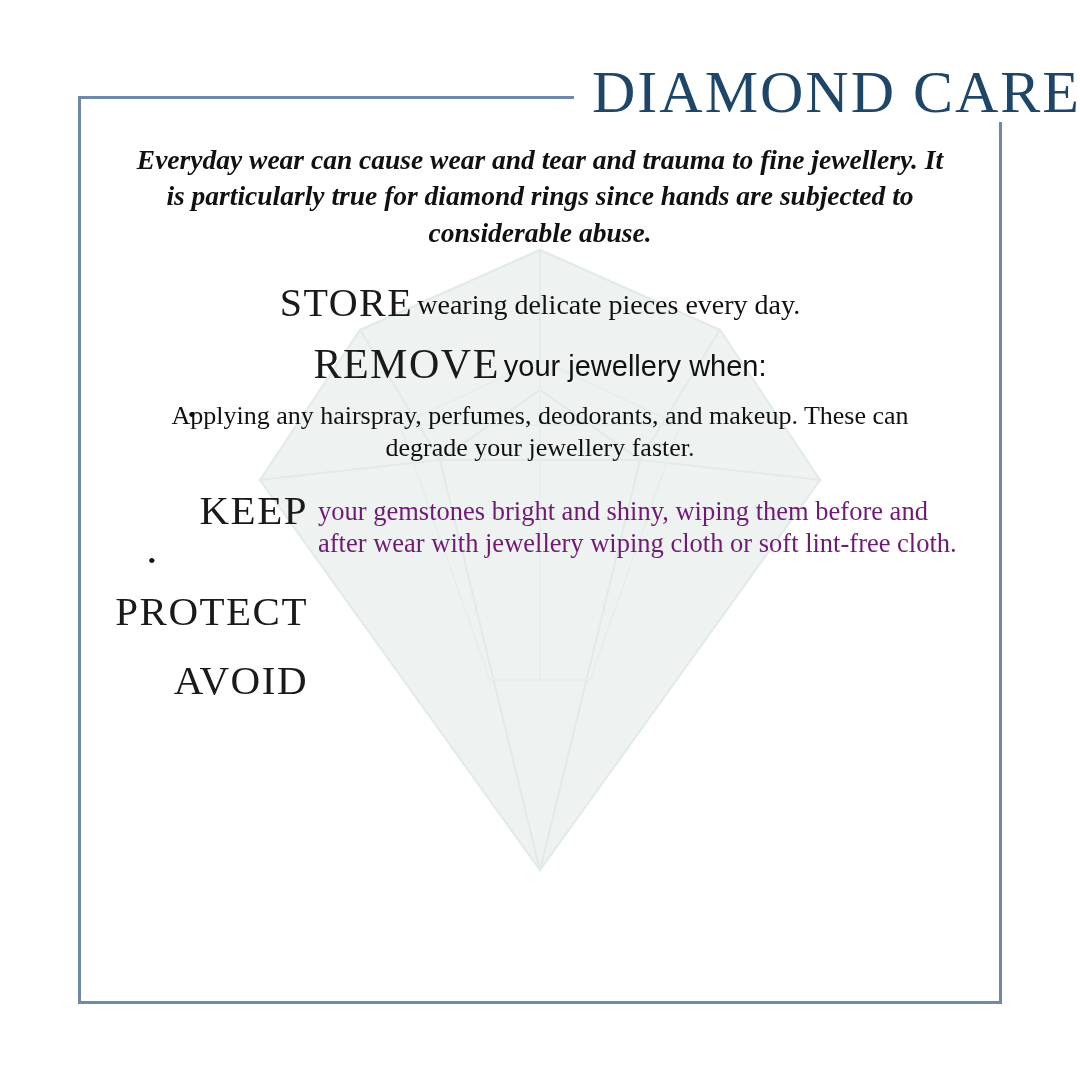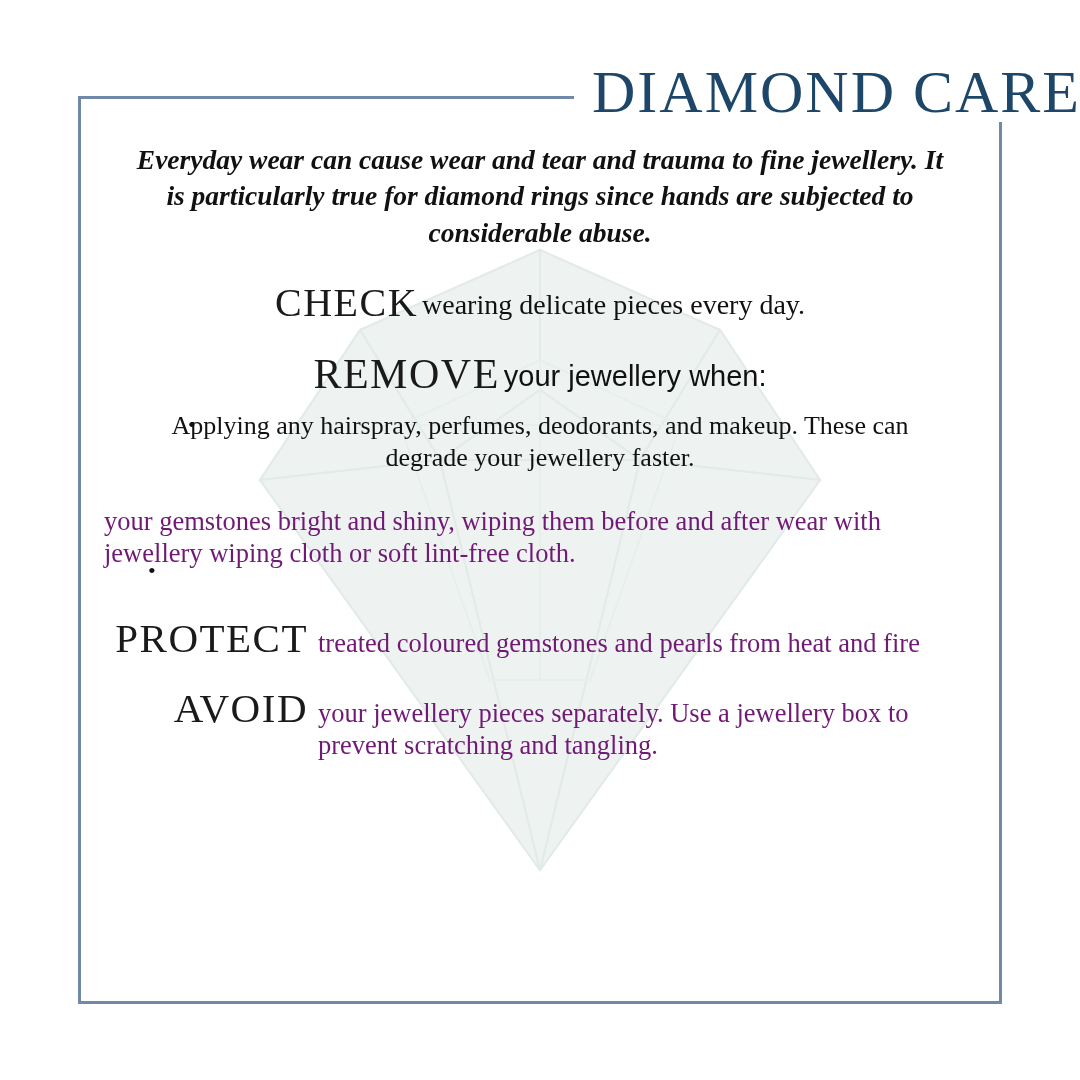--- a/index.html
+++ b/index.html
@@ -86,21 +86,21 @@
     text-align: center;
     margin-top: 14px;
   }
   .line-center .kw { font-size: 40px; vertical-align: -2px; }
   .line-center .txt {
     font-family: "Liberation Serif", serif;
     font-size: 28px;
     color: #111;
   }
 
-  .line-remove { text-align: center; margin-top: 24px; }
+  .line-remove { text-align: center; margin-top: 14px; }
   .line-remove .kw { font-size: 42px; vertical-align: -2px; }
   .line-remove .txt {
     font-family: "Liberation Sans", sans-serif;
     font-size: 29px;
     color: #111;
   }
 
   ul.bullets {
     list-style: none;
     margin: 12px 0 0 0;
@@ -148,21 +148,21 @@
 
   .row-keep .kwcell   { width: 214px; }
   .row-clean .kwcell  { width: 214px; }
   .row-check .kwcell  { width: 214px; }
   .row-protect .kwcell{ width: 214px; }
   .row-store .kwcell  { width: 214px; }
 
   .row-keep  { margin-top: 26px; }
   .row-clean { margin-top: 22px; }
   .row-check { margin-top: 26px; }
-  .row-protect { margin-top: 48px; }
+  .row-protect { margin-top: 31px; gap: 14px; }
   .row-store { margin-top: 28px; }
 
   .row-check .body, .row-protect .body, .row-store .body { padding-top: 10px; }
 </style>
 </head>
 <body>
 
 <div id="page">
 
   <svg id="bg-gem" viewBox="0 0 760 700" xmlns="http://www.w3.org/2000/svg">
@@ -188,53 +188,54 @@
 
   <div id="title-wrap">
     <span id="title">DIAMOND CARE</span>
   </div>
 
   <div id="content">
 
     <p class="intro">Everyday wear can cause wear and tear and trauma to fine jewellery. It is particularly true for diamond rings since hands are subjected to considerable abuse.</p>
 
     <div class="line-center">
-      <span class="kw">CHECK</span>
+      <span class="kw">STORE</span>
       <span class="txt">wearing delicate pieces every day.</span>
     </div>
 
     <div class="line-remove">
       <span class="kw">REMOVE</span>
       <span class="txt">your jewellery when:</span>
     </div>
 
     <ul class="bullets">
       <li class="b1">
         <span class="bullet">•</span>
         <span>Applying any hairspray, perfumes, deodorants, and makeup. These can degrade your jewellery faster.</span>
       </li>
       <li class="b2">
         <span class="bullet">•</span>
       </li>
     </ul>
 
     <div class="row row-keep">
+      <div class="kwcell">
+        <span class="kw">KEEP</span>
+      </div>
       <div class="body">your gemstones bright and shiny, wiping them before and after wear with jewellery wiping cloth or soft lint-free cloth.</div>
     </div>
 
 
 
     <div class="row row-protect">
       <div class="kwcell">
         <span class="kw">PROTECT</span>
       </div>
-      <div class="body">treated coloured gemstones and pearls from heat and fire</div>
     </div>
 
     <div class="row row-store">
       <div class="kwcell">
         <span class="kw">AVOID</span>
       </div>
-      <div class="body">your jewellery pieces separately. Use a jewellery box to prevent scratching and tangling.</div>
     </div>
 
   </div>
 </div>
 
 </body></html>

